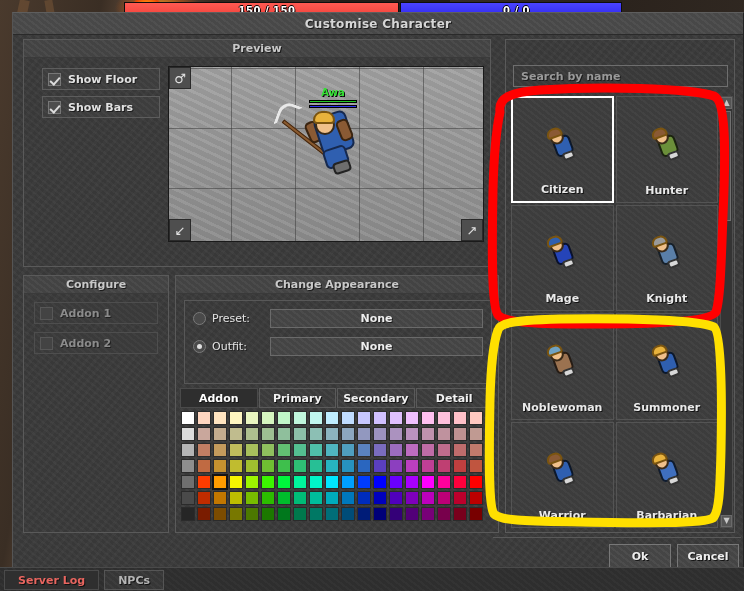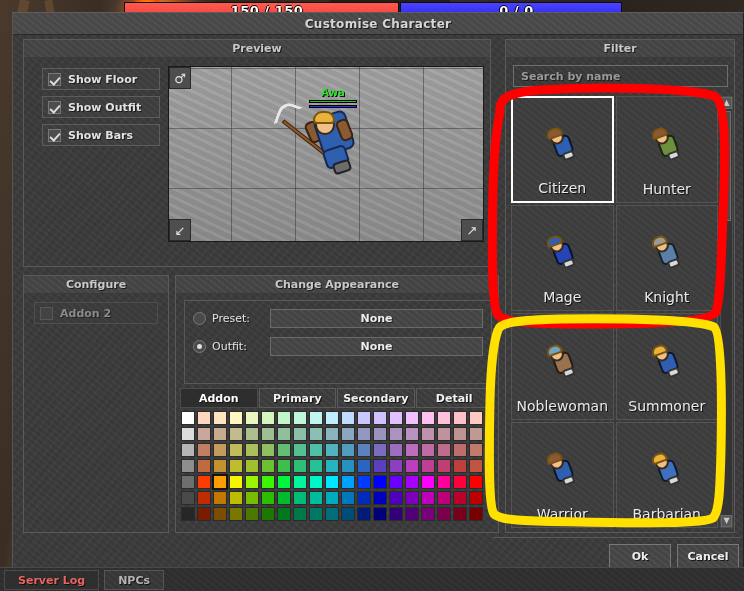--- a/index.html
+++ b/index.html
@@ -17,21 +17,21 @@
       radial-gradient(ellipse 60px 28px at 158px 8px, rgba(255,170,30,.85) 0%, rgba(220,90,10,.45) 45%, rgba(60,30,10,0) 72%),
       linear-gradient(100deg,#4a3a2d 0%,#3a2e24 12%,#6b5340 18%,#2e251d 26%,#3b3029 48%,#2a221c 70%,#332b24 100%);
   }
   #backdrop .plank{position:absolute;background:rgba(120,85,55,.55);}
   #backdrop .dark{position:absolute;background:rgba(20,16,12,.55);}
 
   
   #hud{position:absolute;left:0;top:0;width:744px;height:22px;}
   .bar{position:absolute;top:2px;height:17px;border:1px solid #0e0e0e;
        display:flex;align-items:center;justify-content:center;}
-  .bar span{font-size:13px;font-weight:bold;color:#fff;
+  .bar span{font-size:10px;font-weight:bold;color:#fff;
        text-shadow:1px 1px 0 #000,-1px 0 0 #000,0 -1px 0 #000;letter-spacing:.5px;margin-left:11px;}
   #hpbar{left:124px;width:275px;background:linear-gradient(#ff5a52,#f04038);}
   #mpbar{left:400px;width:222px;background:linear-gradient(#4a44ff,#2e26ee);}
   #fire{position:absolute;left:130px;top:-4px;width:34px;height:26px;
     background:radial-gradient(ellipse at 50% 70%,#fff6b0 0%,#ffc832 22%,#ff8a10 45%,#e44a06 66%,rgba(150,30,0,0) 80%);
     border-radius:50% 50% 46% 46%/62% 62% 38% 38%;}
 
   
   #dialog{position:absolute;left:12px;top:12px;width:732px;height:560px;
     background:#3a3a3a;
@@ -153,21 +153,21 @@
     color:#9a9a9a;font-size:11px;font-weight:bold;text-shadow:1px 1px 0 #1c1c1c;
     background:#3b3b3b;
     background-image:repeating-linear-gradient(38deg, rgba(255,255,255,.025) 0 2px, rgba(0,0,0,.03) 2px 5px);}
   #grid{position:absolute;left:5px;top:56px;width:207px;height:432px;
     display:grid;grid-template-columns:1fr 1fr;grid-template-rows:repeat(4,1fr);gap:2px;}
   .cell{position:relative;border:1px solid #545454;
     background:#3e3e3e;
     background-image:repeating-linear-gradient(38deg, rgba(255,255,255,.022) 0 2px, rgba(0,0,0,.028) 2px 5px);}
   .cell.sel{border:2px solid #fff;}
   .cname{position:absolute;left:0;right:0;bottom:5px;text-align:center;
-    font-size:14px;font-weight:normal;color:#eaeaea;text-shadow:1px 1px 0 #111;}
+    font-size:11px;font-weight:bold;color:#eaeaea;text-shadow:1px 1px 0 #111;}
   .mini{position:absolute;left:50%;top:44%;transform:translate(-50%,-50%) rotate(-20deg);
     width:26px;height:34px;}
   .mini .mb{position:absolute;left:4px;top:10px;width:18px;height:20px;border-radius:5px;border:2px solid rgba(0,0,0,.75);}
   .mini .mh{position:absolute;left:3px;top:3px;width:14px;height:14px;border-radius:50%;
     background:#f0c08a;border:2px solid #3a2a18;}
   .mini .mhair{position:absolute;left:1px;top:0px;width:16px;height:10px;border-radius:7px 7px 3px 3px;
     background:#e8b23c;border:2px solid #7a5410;}
   .mini .mf{position:absolute;left:9px;top:27px;width:12px;height:8px;border-radius:3px;
     background:#d8d8d8;border:2px solid #333;}
 
@@ -228,24 +228,20 @@
 
   <div id="titlebar">Customise Character</div>
 
   <div class="panel" id="previewPanel">
     <div class="panel-hd">Preview</div>
 
     <div id="checkCol">
       <div class="chk">
         <span class="box on"></span>
         <label>Show Floor</label>
-      </div>
-      <div class="chk">
-        <span class="box on"></span>
-        <label>Show Outfit</label>
       </div>
       <div class="chk">
         <span class="box on"></span>
         <label>Show Bars</label>
       </div>
     </div>
 
     <div id="mapview">
       <div id="tiles"></div>
 
@@ -265,20 +261,24 @@
       </div>
 
       <div class="corner" id="cTL">♂</div>
       <div class="corner" id="cBL">↙</div>
       <div class="corner" id="cBR">↗</div>
     </div>
   </div>
 
   <div class="panel" id="configPanel">
     <div class="panel-hd">Configure</div>
+    <div class="addon">
+      <span class="box"></span>
+      <label>Addon 1</label>
+    </div>
     <div class="addon">
       <span class="box"></span>
       <label>Addon 2</label>
     </div>
   </div>
 
   <div class="panel" id="appearPanel">
     <div class="panel-hd">Change Appearance</div>
 
     <div id="appearInner">
@@ -432,21 +432,20 @@
         <div class="sw" style="background: rgb(52, 0, 120);"></div>
         <div class="sw" style="background: rgb(82, 0, 120);"></div>
         <div class="sw" style="background: rgb(120, 0, 120);"></div>
         <div class="sw" style="background: rgb(120, 0, 76);"></div>
         <div class="sw" style="background: rgb(120, 0, 28);"></div>
         <div class="sw" style="background: rgb(120, 0, 0);"></div>
       </div>
   </div>
 
   <div class="panel" id="filterPanel">
-    <div class="panel-hd">Filter</div>
     <div id="searchbox">Search by name</div>
     <div id="grid">
         <div class="cell sel">
           <div class="mini">
             <div class="mb" style="background: rgb(47, 95, 176);"></div>
             <div class="mf"></div>
             <div class="mh"></div>
             <div class="mhair" style="background: rgb(138, 90, 52);"></div>
           </div>
           <div class="cname">Citizen</div>

